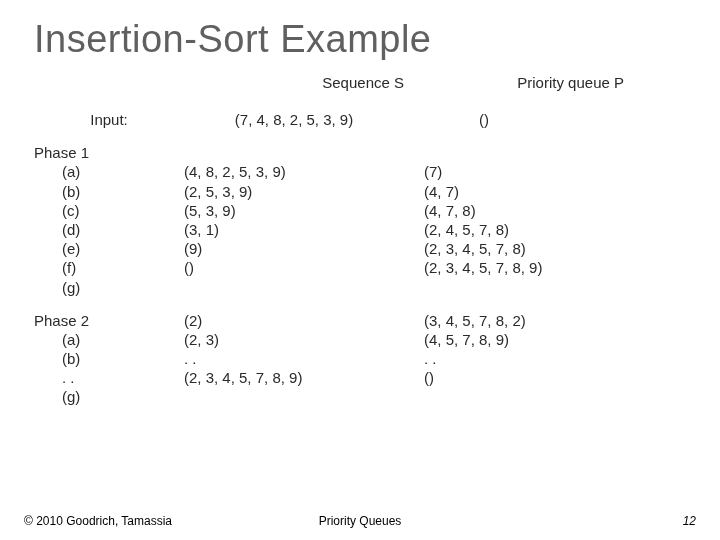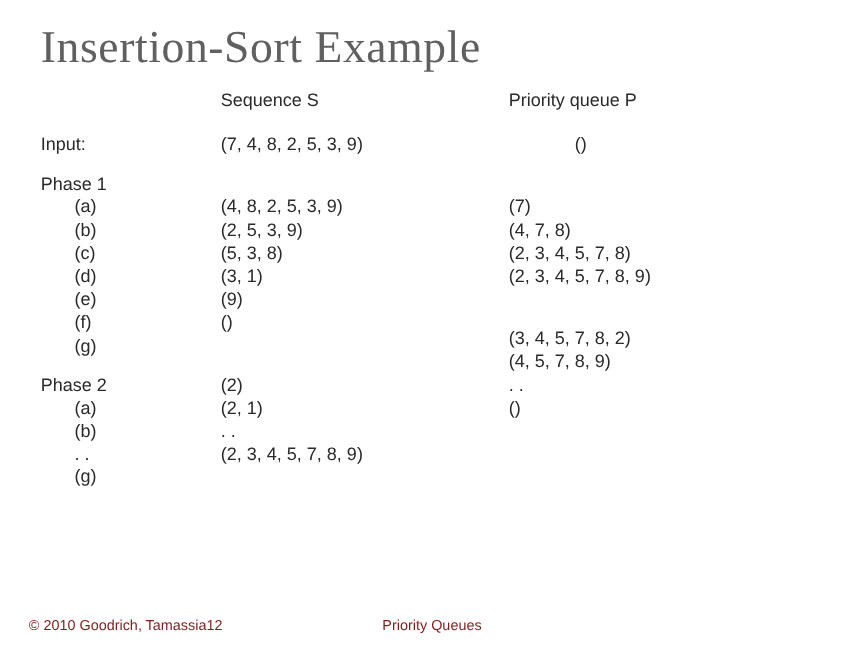--- a/index.html
+++ b/index.html
@@ -13,60 +13,60 @@
     overflow: hidden;
   }
   .slide {
     position: relative;
     width: 720px;
     height: 540px;
     box-sizing: border-box;
     padding: 18px 34px 0 34px;
   }
   .title {
-    font-family: Liberation Serif, serif;
+    font-family: Liberation Sans, sans-serif;
     font-weight: 400;
     color: #606060;
     font-size: 38px;
     margin: 0 0 12px 0;
     letter-spacing: 0.5px;
   }
   .content {
     display: grid;
     grid-template-columns: 150px 220px 220px;
     column-gap: 0px;
     font-size: 15px;
     line-height: 1.28;
   }
   .col { }
-  .hdr { margin-bottom: 2px; }
-  .hdr-input { margin-top: 18px; }
+  .hdr { margin-bottom: 2px; text-align: right; }
+  .hdr-input { margin-top: 18px; text-align: center; }
   .section-gap { height: 14px; }
   .row { white-space: nowrap; }
   .indent { padding-left: 28px; }
   .blank { height: 19px; }
   .footer {
     position: absolute;
     bottom: 12px;
     left: 24px;
     right: 24px;
     font-size: 12px;
-    color: #7f1d1d;
+    color: #000000;
     font-family: Verdana, Geneva, sans-serif;
     display: flex;
     align-items: center;
-    justify-content: flex-start;
+    justify-content: space-between;
   }
   .footer .mid {
     position: absolute;
     left: 0; right: 0;
     text-align: center;
   }
   .footer .left { z-index: 2; }
-  .footer .right { z-index: 2; }
+  .footer .right { z-index: 2; font-style: italic; }
   .pq-hdr { padding-left: 20px; }
   .pq-vals { padding-left: 20px; }
 </style>
 </head>
 <body>
 
 <div class="slide">
 
   <h1 class="title">Insertion-Sort Example</h1>
 
@@ -95,41 +95,43 @@
     </div>
 
     <div class="col">
       <div class="row hdr">Sequence S</div>
       <div class="row hdr-input">(7, 4, 8, 2, 5, 3, 9)</div>
 
       <div class="section-gap"></div>
       <div class="blank"></div>
       <div class="row">(4, 8, 2, 5, 3, 9)</div>
       <div class="row">(2, 5, 3, 9)</div>
-      <div class="row">(5, 3, 8)</div>
+      <div class="row">(5, 3, 9)</div>
       <div class="row">(3, 1)</div>
       <div class="row">(9)</div>
       <div class="row">()</div>
 
       <div class="section-gap"></div>
       <div class="blank"></div>
       <div class="row">(2)</div>
-      <div class="row">(2, 1)</div>
+      <div class="row">(2, 3)</div>
       <div class="row">. .</div>
       <div class="row">(2, 3, 4, 5, 7, 8, 9)</div>
     </div>
 
     <div class="col">
       <div class="row hdr pq-hdr">Priority queue P</div>
       <div class="row hdr-input" style="text-align:center;padding-right:60px;">()</div>
 
       <div class="section-gap"></div>
       <div class="blank"></div>
       <div class="row pq-vals">(7)</div>
+      <div class="row pq-vals">(4, 7)</div>
       <div class="row pq-vals">(4, 7, 8)</div>
+      <div class="row pq-vals">(2, 4, 5, 7, 8)</div>
       <div class="row pq-vals">(2, 3, 4, 5, 7, 8)</div>
       <div class="row pq-vals">(2, 3, 4, 5, 7, 8, 9)</div>
 
       <div class="section-gap"></div>
       <div class="blank"></div>
       <div class="row pq-vals">(3, 4, 5, 7, 8, 2)</div>
       <div class="row pq-vals">(4, 5, 7, 8, 9)</div>
       <div class="row pq-vals">. .</div>
       <div class="row pq-vals">()</div>
     </div>

